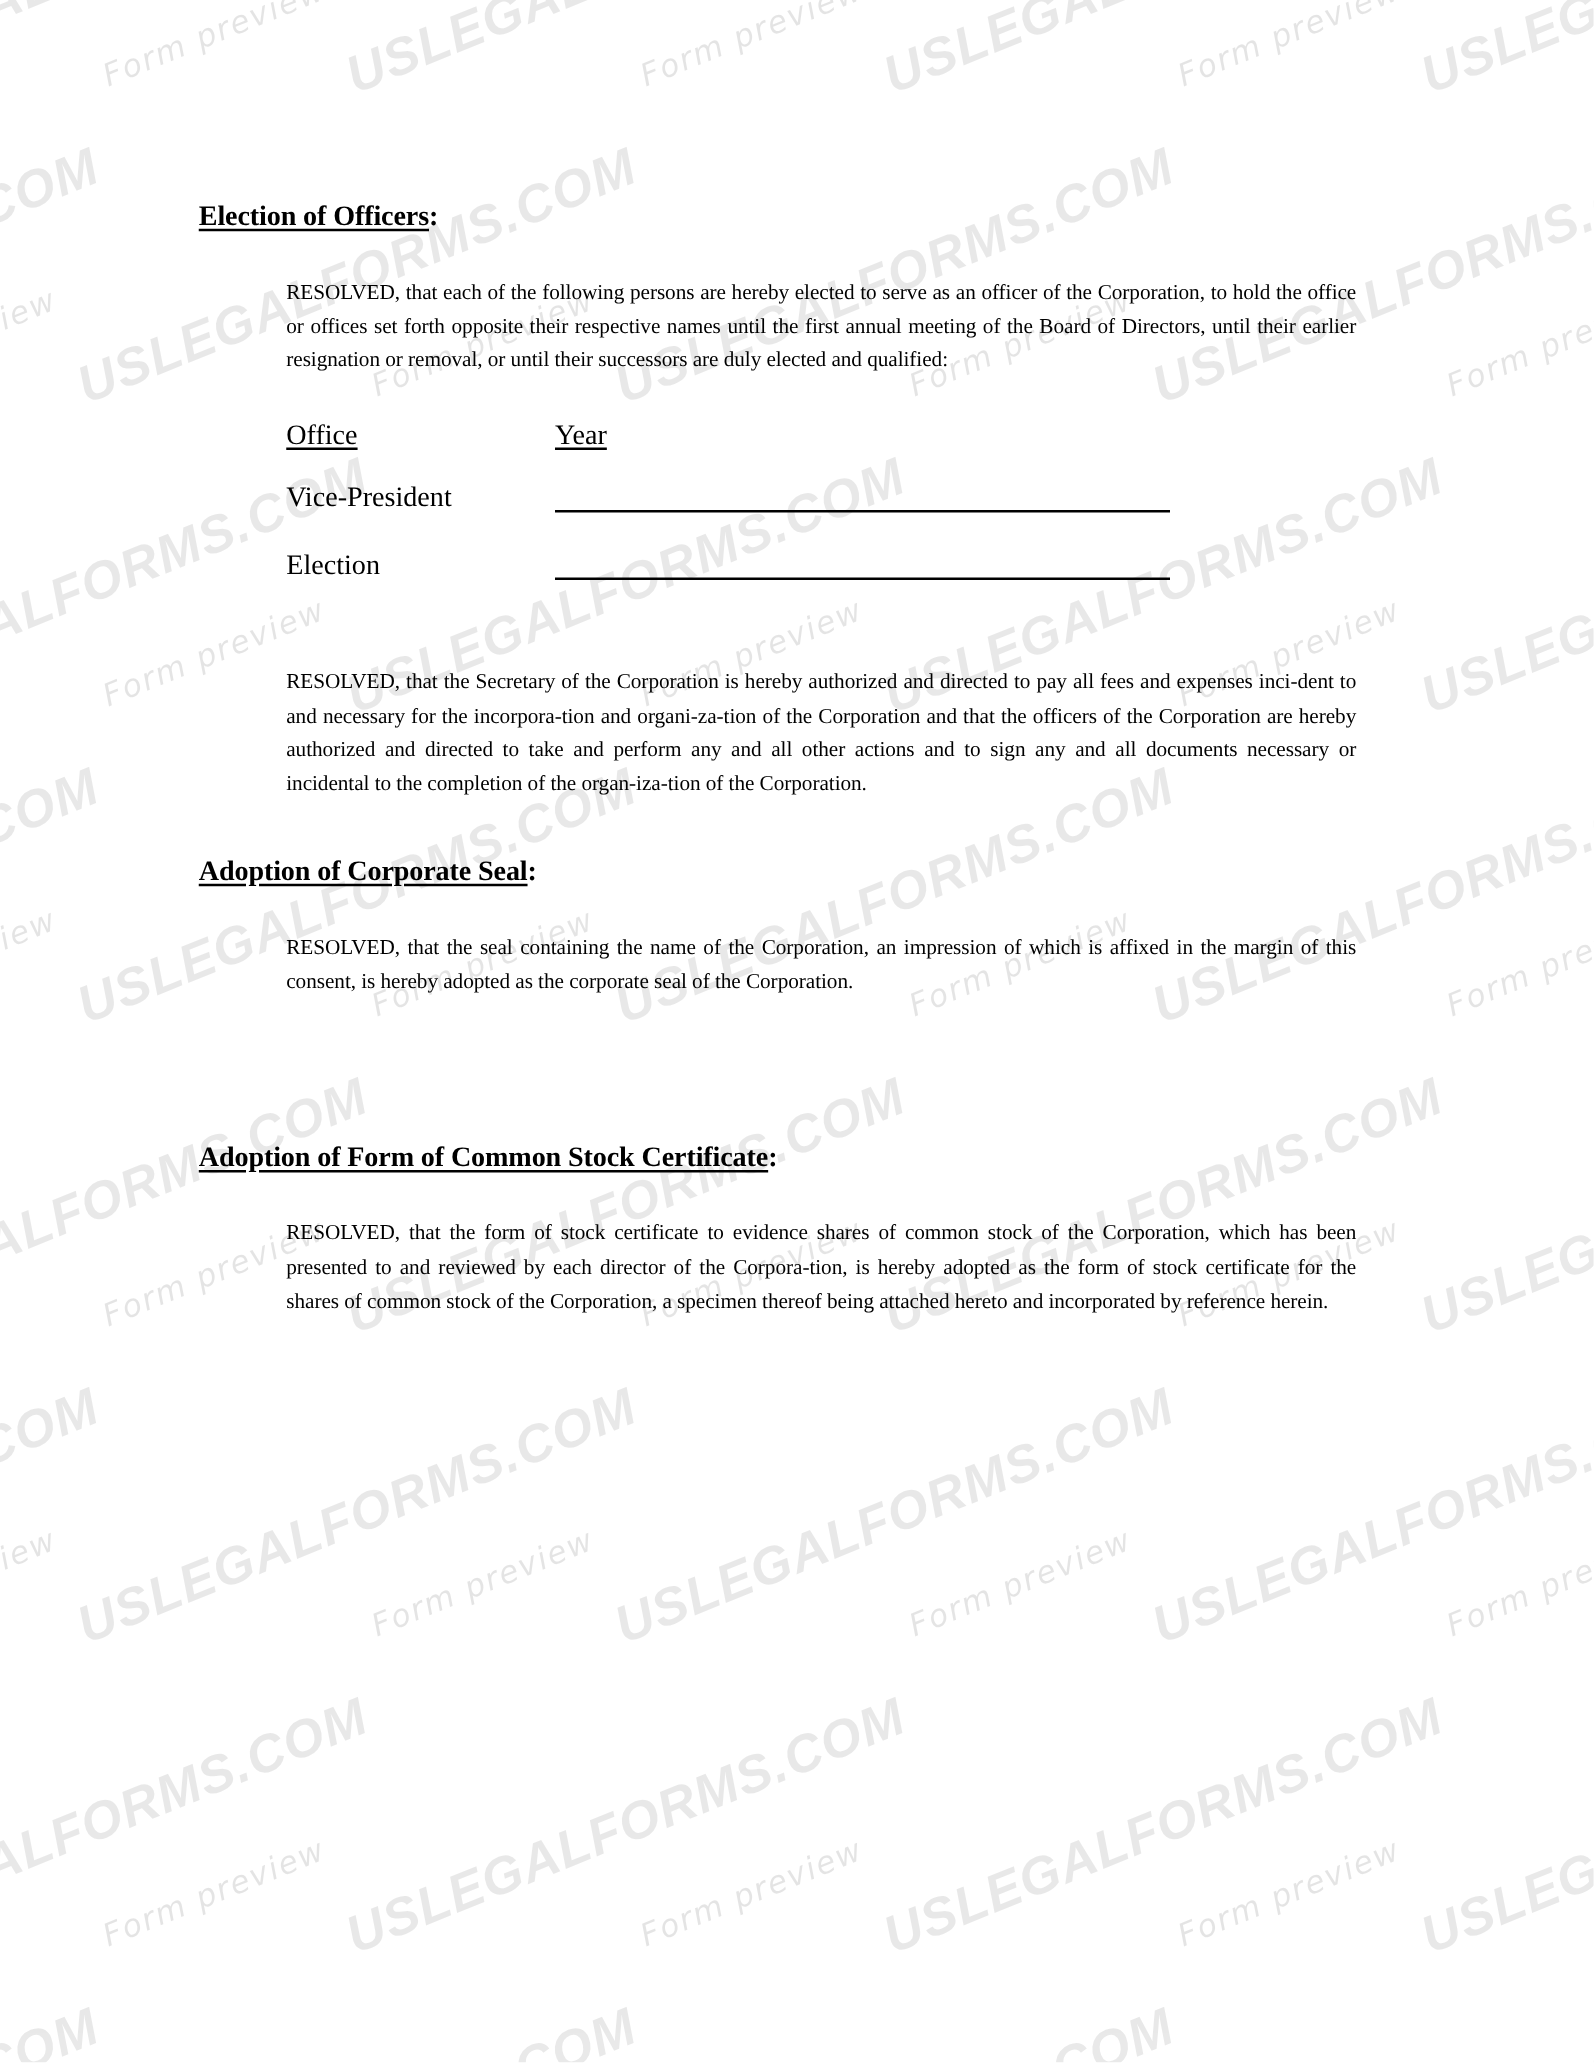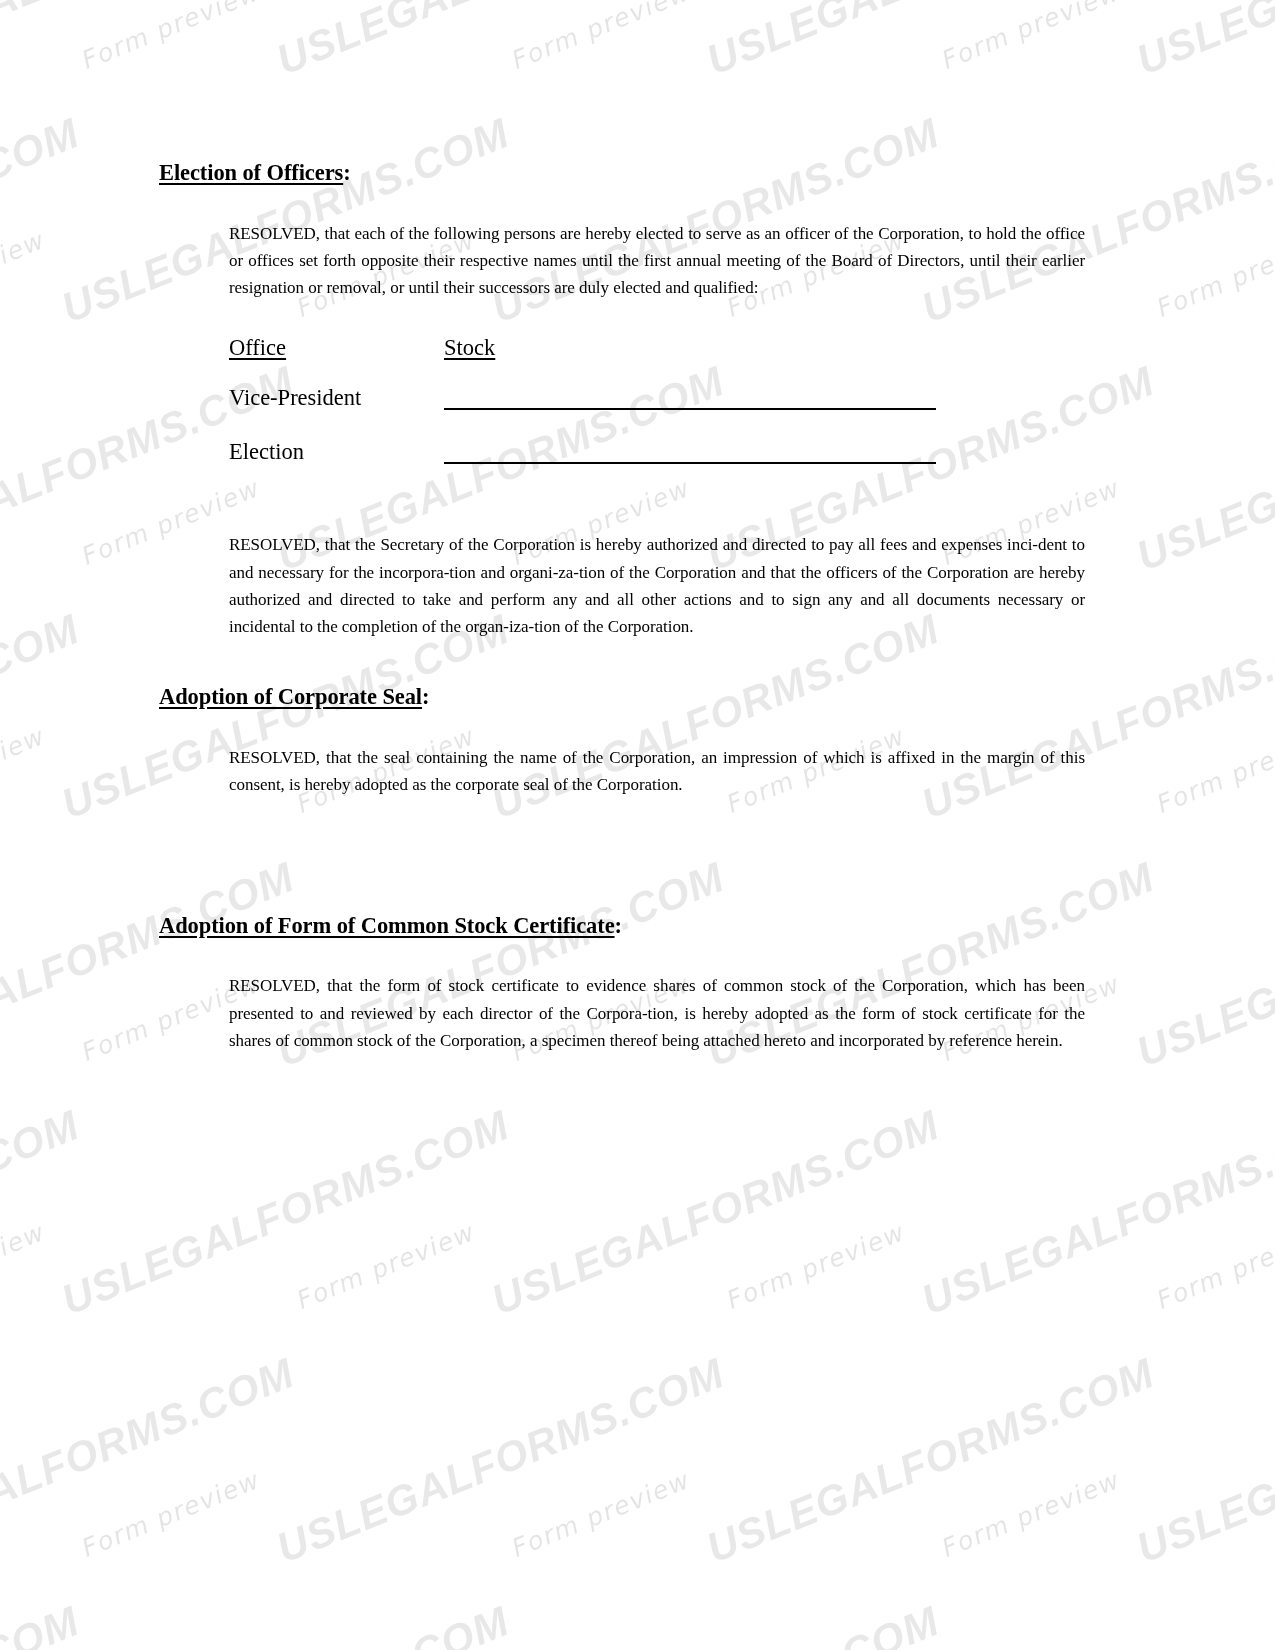--- a/index.html
+++ b/index.html
@@ -159,21 +159,21 @@
 
       <div class="section">
         <h2 class="section-heading"><span class="u">Election of Officers</span><span>:</span></h2>
         <div class="gap-after-heading"></div>
         <p class="para">RESOLVED, that each of the following persons are hereby elected to serve as an officer of the Corporation, to hold the office or offices set forth opposite their respective names until the first annual meeting of the Board of Directors, until their earlier resignation or removal, or until their successors are duly elected and qualified:</p>
 
         <table class="officers-table">
           <thead>
             <tr>
               <th class="col-office hdr-cell"><span>Office</span></th>
-              <th class="col-name hdr-cell"><span>Stock</span></th>
+              <th class="col-name hdr-cell"><span>Year</span></th>
             </tr>
           </thead>
           <tbody>
             <tr class="officer-row">
               <td class="col-office office-label">Vice-President</td>
               <td class="col-name">
                   <span class="blank-line"></span>
                 </td>
             </tr>
             <tr class="officer-row">

